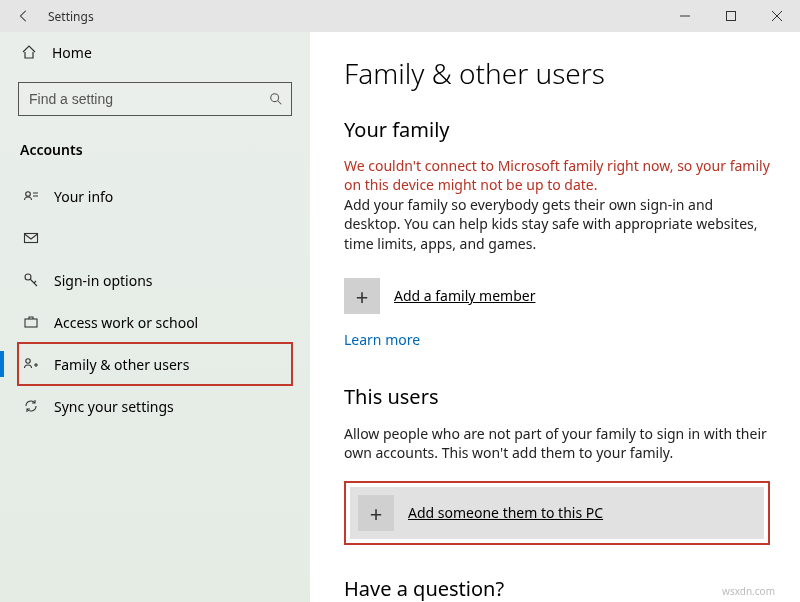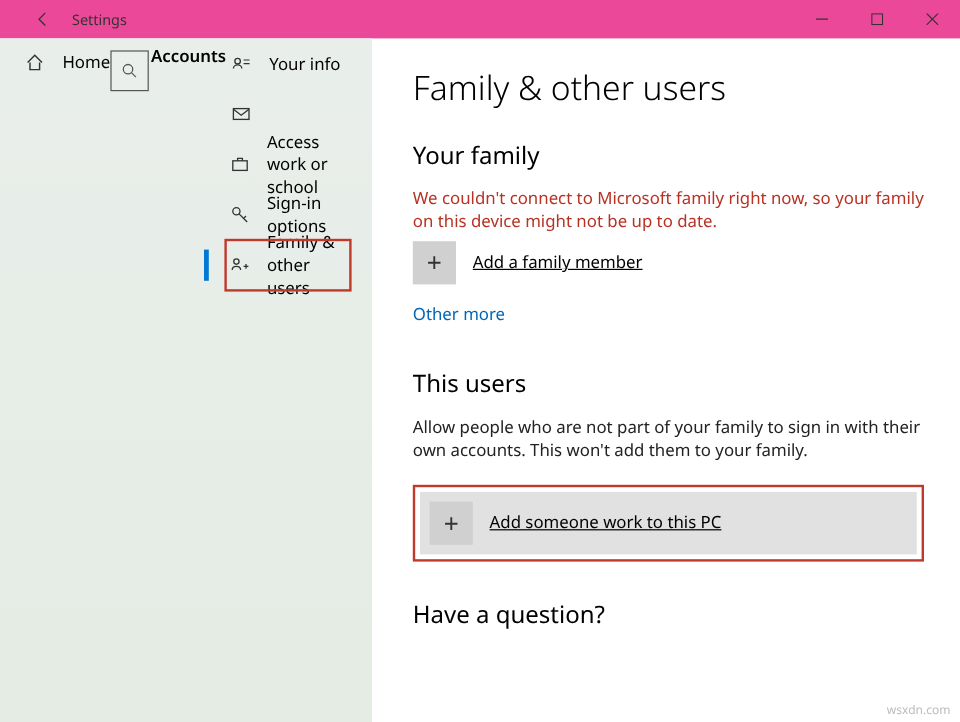--- a/index.html
+++ b/index.html
@@ -8,55 +8,55 @@
     width: 800px; height: 602px;
     font-family: "Segoe UI", system-ui, sans-serif;
     font-size: 14px;
     color: #000;
     background: #fff;
     overflow: hidden;
   }
   .window { display: flex; flex-direction: column; width: 800px; height: 602px; background: #fff; }
   .titlebar {
     display: flex; align-items: center; height: 32px;
-    padding-left: 22px;
-    background: #ec4899;
+    padding-left: 10px;
+    background: #e5e5e5;
     color: #333;
     font-size: 12px;
     justify-content: flex-end;
   }
   .titlebar .back { width: 28px; display:flex; align-items:center; justify-content:center; }
   .titlebar .title { margin-left: 10px; }
   .win-controls { margin-left: auto; display: flex; }
   .win-btn { width: 46px; height: 32px; display:flex; align-items:center; justify-content:center; }
   .win-btn svg { width:10px; height:10px; }
   .body { display: flex; flex: 1; min-height: 0; }
   .sidebar {
     width: 310px;
     background: linear-gradient(to bottom, #e9eeea, #e4ece4);
     padding: 0 18px 0 18px;
-    display: flex; flex-direction: row;
+    display: flex; flex-direction: column;
   }
   .home-row { display:flex; align-items:center; gap: 14px; height: 40px; padding-left: 2px; }
   .home-row .icon { width: 18px; height: 18px; display:flex; align-items:center; justify-content:center; color:#333; }
   .home-row .label { font-size: 14px; }
   .search-box {
     display:flex; align-items:center;
     border: 1px solid #555;
     height: 34px; margin: 10px 0 18px 0;
     padding: 0 8px;
     background: rgba(255,255,255,0.1);
   }
   .search-box input {
     flex:1; border:none; outline:none; background:transparent;
     font-size: 14px; color:#333; font-style: normal;
   }
   .search-box input::placeholder { color:#555; }
   .search-box .icon { color:#555; display:flex; }
-  .section-label { font-weight: 600; font-size: 14px; margin: 6px 0 16px 2px; text-align: center; }
+  .section-label { font-weight: 600; font-size: 14px; margin: 6px 0 16px 2px; }
   .nav-list { display:flex; flex-direction:column; gap: 0; }
   .nav-item {
     position: relative;
     display:flex; align-items:center; gap:14px;
     height: 42px; padding-left: 4px;
     cursor: default;
   }
   .nav-item .icon { width:18px; height:18px; display:flex; align-items:center; justify-content:center; color:#333; }
   .nav-item .label { font-size:14px; }
   .nav-item.active::before {
@@ -79,21 +79,21 @@
     padding: 8px 8px;
   }
   .plus-btn {
     width: 36px; height: 36px; background: #d0d0d0;
     display:flex; align-items:center; justify-content:center;
     font-size: 22px; color:#333;
   }
   .add-row .label { font-size: 14px; text-decoration: underline; }
   .link { color:#0067b8; font-size:14px; margin-top:10px; margin-bottom: 34px; display:inline-block; cursor:pointer; }
   .hl-box { border: 2px solid #c0392b; padding: 4px; margin-top: 4px; margin-bottom: 30px; }
-  .watermark { position:absolute; right:8px; bottom:4px; font-size:10px; color:#bbb; }
+  .watermark { position:absolute; right:25px; bottom:4px; font-size:10px; color:#bbb; }
 </style>
 </head>
 <body>
 
 <div class="window">
   <div class="titlebar">
     <div class="back">
       <svg viewBox="0 0 16 16" width="14" height="14">
           <path d="M10 2 L4 8 L10 14" fill="none" stroke="#333" stroke-width="1.2"></path>
         </svg>
@@ -123,20 +123,21 @@
     <div class="sidebar">
       <div class="home-row">
         <span class="icon">
           <svg viewBox="0 0 16 16" width="16" height="16">
               <path d="M2 8 L8 2 L14 8 M4 8 V14 H12 V8" fill="none" stroke="#333" stroke-width="1.2"></path>
             </svg>
         </span>
         <span class="label">Home</span>
       </div>
       <div class="search-box">
+        <input type="text" placeholder="Find a setting" style="">
         <span class="icon">
           <svg viewBox="0 0 16 16" width="14" height="14">
               <circle cx="6.5" cy="6.5" r="4.5" fill="none" stroke="#555" stroke-width="1.2"></circle>
               <line x1="10" y1="10" x2="14" y2="14" stroke="#555" stroke-width="1.2"></line>
             </svg>
         </span>
       </div>
       <div class="section-label">Accounts</div>
       <div class="nav-list">
         <div class="nav-item">
@@ -154,67 +155,77 @@
           <span class="icon">
               <svg viewBox="0 0 16 16" width="16" height="16">
                 <rect x="1.5" y="3.5" width="13" height="9" fill="none" stroke="#333" stroke-width="1.1"></rect>
                 <path d="M1.5 4 L8 9 L14.5 4" fill="none" stroke="#333" stroke-width="1.1"></path>
               </svg>
             </span>
         </div>
         <div class="nav-item">
           <span class="icon">
               <svg viewBox="0 0 16 16" width="16" height="16">
-                <rect x="2" y="5" width="12" height="8" fill="none" stroke="#333" stroke-width="1.1"></rect>
-                <path d="M6 5 V3 H10 V5" fill="none" stroke="#333" stroke-width="1.1"></path>
-              </svg>
-            </span>
-          <span class="label">Access work or school</span>
-        </div>
-        <div class="nav-item">
-          <span class="icon">
-              <svg viewBox="0 0 16 16" width="16" height="16">
                 <circle cx="5" cy="5" r="3" fill="none" stroke="#333" stroke-width="1.1"></circle>
                 <line x1="7" y1="7" x2="14" y2="14" stroke="#333" stroke-width="1.1"></line>
                 <line x1="11" y1="11" x2="13" y2="9" stroke="#333" stroke-width="1.1"></line>
               </svg>
             </span>
           <span class="label">Sign-in options</span>
+        </div>
+        <div class="nav-item">
+          <span class="icon">
+              <svg viewBox="0 0 16 16" width="16" height="16">
+                <rect x="2" y="5" width="12" height="8" fill="none" stroke="#333" stroke-width="1.1"></rect>
+                <path d="M6 5 V3 H10 V5" fill="none" stroke="#333" stroke-width="1.1"></path>
+              </svg>
+            </span>
+          <span class="label">Access work or school</span>
         </div>
         <div class="nav-item active highlighted">
           <span class="icon">
               <svg viewBox="0 0 16 16" width="16" height="16">
                 <circle cx="5" cy="5" r="2.2" fill="none" stroke="#333" stroke-width="1.1"></circle>
                 <path d="M1.5 12c0-2 1.8-3 3.5-3s3.5 1 3.5 3" fill="none" stroke="#333" stroke-width="1.1"></path>
                 <line x1="11" y1="9" x2="15" y2="9" stroke="#333" stroke-width="1.1"></line>
                 <line x1="13" y1="7" x2="13" y2="11" stroke="#333" stroke-width="1.1"></line>
               </svg>
             </span>
           <span class="label">Family &amp; other users</span>
         </div>
+        <div class="nav-item">
+          <span class="icon">
+              <svg viewBox="0 0 16 16" width="16" height="16">
+                <path d="M3 8a5 5 0 0 1 9-3M13 8a5 5 0 0 1-9 3" fill="none" stroke="#333" stroke-width="1.1"></path>
+                <path d="M12 2v3h-3M4 14v-3h3" fill="none" stroke="#333" stroke-width="1.1"></path>
+              </svg>
+            </span>
+          <span class="label">Sync your settings</span>
+        </div>
       </div>
     </div>
 
     <div class="content">
       <div class="page-title">Family &amp; other users</div>
 
       <div class="section-title">Your family</div>
       <div class="err-text">We couldn't connect to Microsoft family right now, so your family on this device might not be up to date.</div>
+      <div class="body-text">Add your family so everybody gets their own sign-in and desktop. You can help kids stay safe with appropriate websites, time limits, apps, and games.</div>
       <div class="add-row">
         <div class="plus-btn">+</div>
         <span class="label">Add a family member</span>
       </div>
-      <span class="link">Other more</span>
+      <span class="link">Learn more</span>
 
       <div class="section-title">This users</div>
       <div class="body-text">Allow people who are not part of your family to sign in with their own accounts. This won't add them to your family.</div>
       <div class="hl-box">
         <div class="add-row full">
           <div class="plus-btn">+</div>
-          <span class="label">Add someone work to this PC</span>
+          <span class="label">Add someone them to this PC</span>
         </div>
       </div>
 
       <div class="section-title">Have a question?</div>
     </div>
   </div>
   <div class="watermark">wsxdn.com</div>
 </div>
 
 </body></html>

